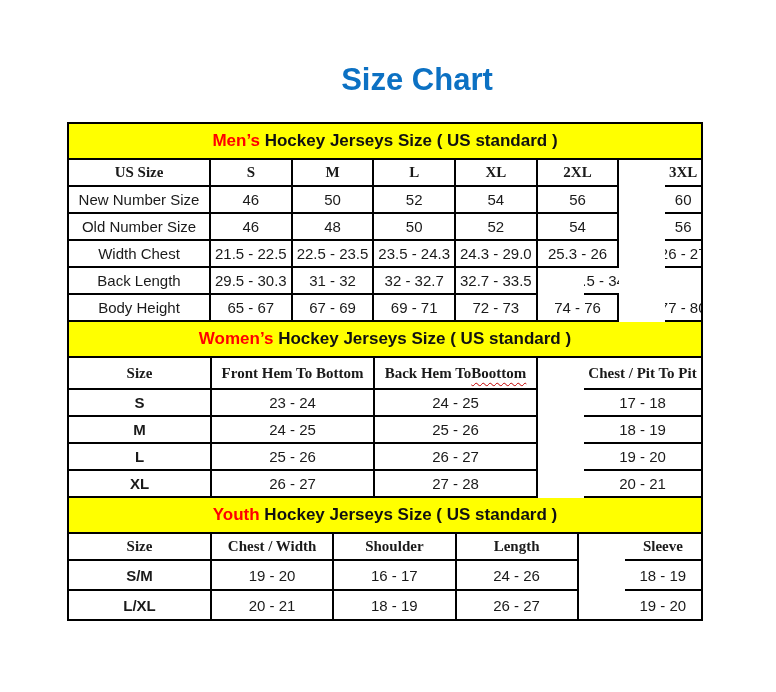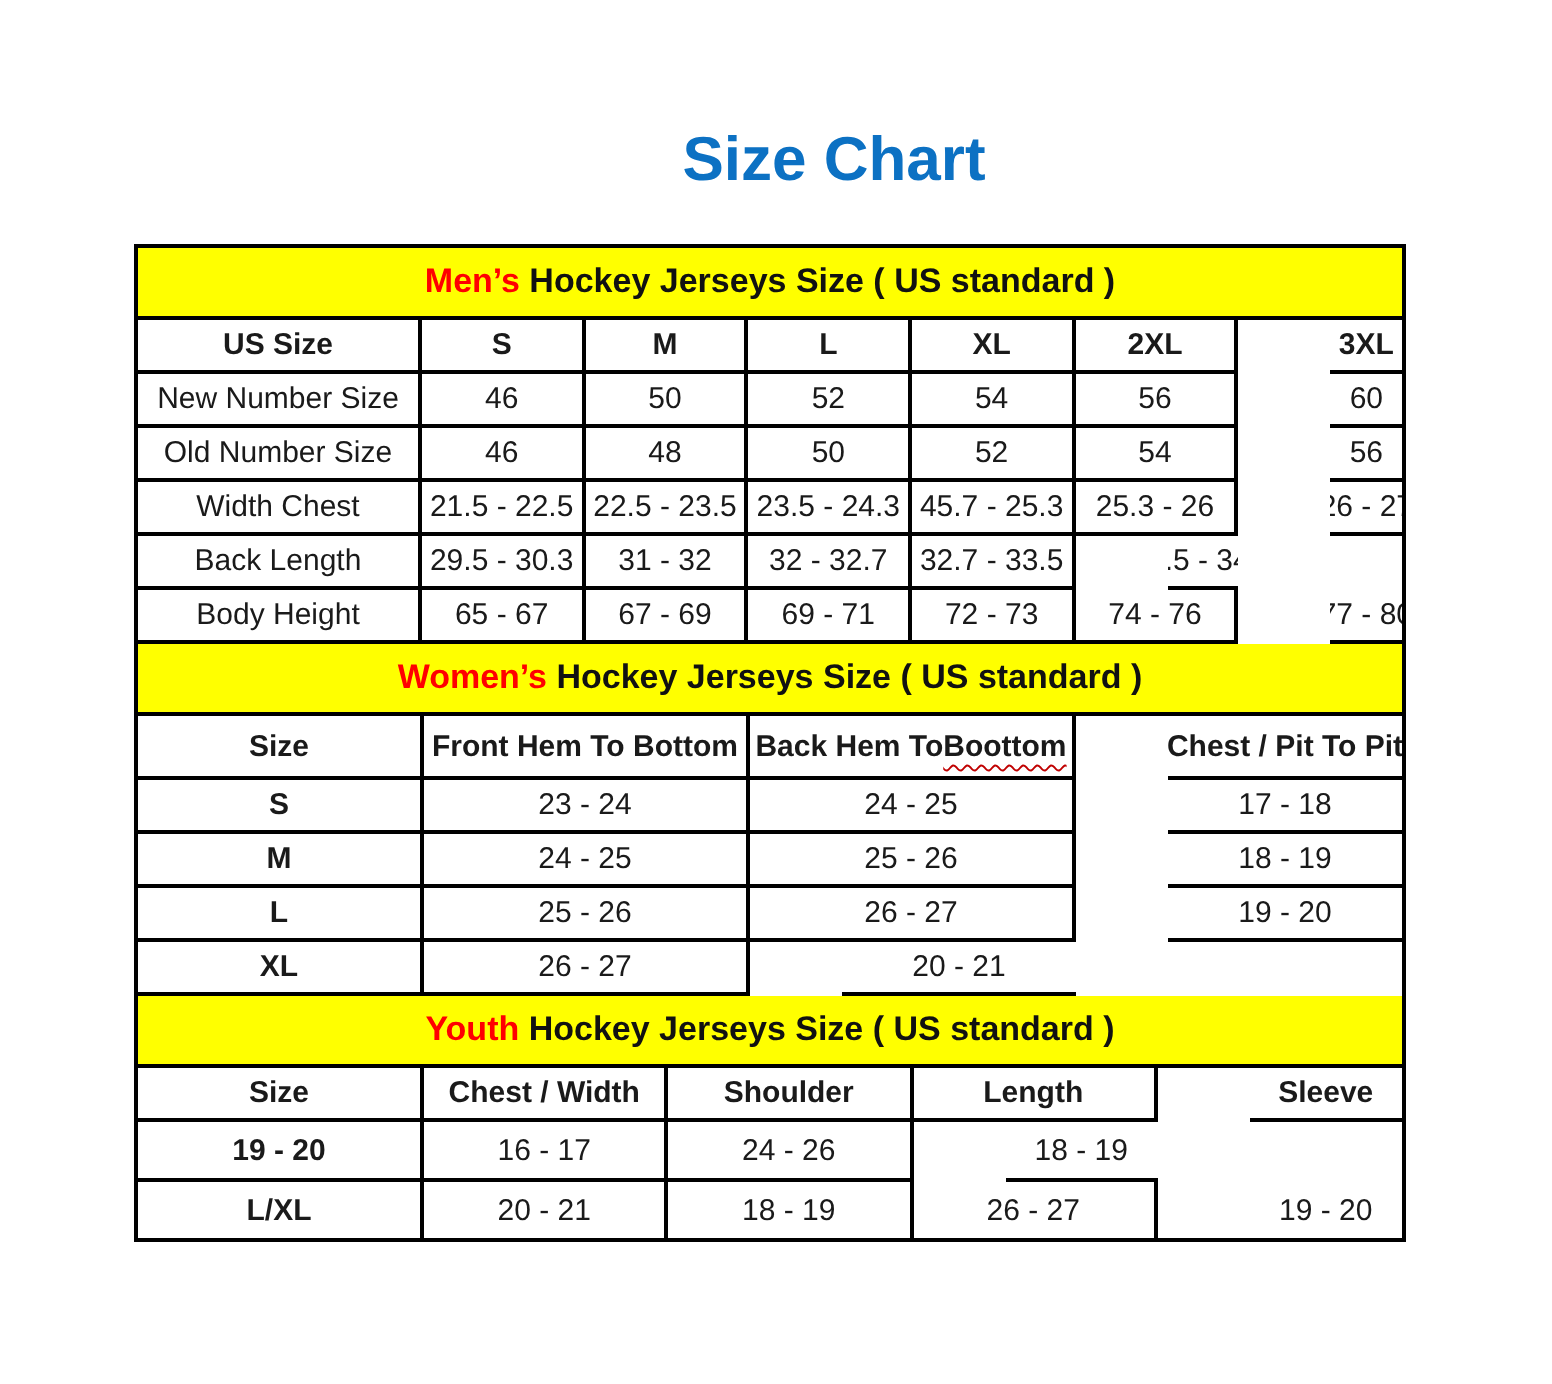--- a/index.html
+++ b/index.html
@@ -15,21 +15,21 @@
   .band .hl{color:var(--accent_red,#FF0000);}
   .row{display:grid;}
   .cols-mens{grid-template-columns:142px repeat(6,1fr);}
   .cols-womens{grid-template-columns:143px repeat(3,1fr);}
   .cols-youth{grid-template-columns:143px repeat(4,1fr);}
   .cell{display:flex;align-items:center;justify-content:center;height:25px;
         border-right:2px solid var(--table_border,#000);
         border-bottom:2px solid var(--table_border,#000);
         font-size:15px;white-space:nowrap;overflow:hidden;}
   .cell:last-child{border-right:none;margin-left:46px;}
-  .header-row .cell{font-weight:700;}
+  .header-row .cell{font-weight:700;font-family:Liberation Serif, serif;}
   .sec-womens .header-row .cell{height:30px;}
   .sec-womens .rows .row:not(.header-row) .cell:first-child,
   .sec-youth  .rows .row:not(.header-row) .cell:first-child{font-weight:700;}
   .sec-youth .rows .row:not(.header-row) .cell{height:28px;}
   .section:last-child .rows .row:last-child .cell{border-bottom:none;}
   .wavy{text-decoration-line:underline;text-decoration-style:wavy;
         text-decoration-color:#c00000;text-decoration-thickness:1px;text-underline-offset:4px;}
 </style>
 </head>
 <body>
@@ -69,21 +69,21 @@
             <div class="cell">50</div>
             <div class="cell">52</div>
             <div class="cell">54</div>
             <div class="cell">56</div>
           </div>
           <div class="row cols-mens">
             <div class="cell">Width Chest</div>
             <div class="cell">21.5 - 22.5</div>
             <div class="cell">22.5 - 23.5</div>
             <div class="cell">23.5 - 24.3</div>
-            <div class="cell">45.7 - 25.3</div>
+            <div class="cell">24.3 - 29.0</div>
             <div class="cell">25.3 - 26</div>
             <div class="cell">26 - 27</div>
           </div>
           <div class="row cols-mens">
             <div class="cell">Back Length</div>
             <div class="cell">29.5 - 30.3</div>
             <div class="cell">31 - 32</div>
             <div class="cell">32 - 32.7</div>
             <div class="cell">32.7 - 33.5</div>
             <div class="cell">33.5 - 34.6</div>
@@ -128,38 +128,40 @@
           </div>
           <div class="row cols-womens">
             <div class="cell">L</div>
             <div class="cell">25 - 26</div>
             <div class="cell">26 - 27</div>
             <div class="cell">19 - 20</div>
           </div>
           <div class="row cols-womens">
             <div class="cell">XL</div>
             <div class="cell">26 - 27</div>
+            <div class="cell">27 - 28</div>
             <div class="cell">20 - 21</div>
           </div>
         </div>
     </div>
 
     <div class="section sec-youth">
       <div class="band">
         <span><span class="hl">Youth</span><span> Hockey Jerseys Size ( US standard )</span></span>
       </div>
       <div class="rows">
           <div class="row header-row cols-youth">
             <div class="cell">Size</div>
             <div class="cell">Chest / Width</div>
             <div class="cell">Shoulder</div>
             <div class="cell">Length</div>
             <div class="cell">Sleeve</div>
           </div>
           <div class="row cols-youth">
+            <div class="cell">S/M</div>
             <div class="cell">19 - 20</div>
             <div class="cell">16 - 17</div>
             <div class="cell">24 - 26</div>
             <div class="cell">18 - 19</div>
           </div>
           <div class="row cols-youth">
             <div class="cell">L/XL</div>
             <div class="cell">20 - 21</div>
             <div class="cell">18 - 19</div>
             <div class="cell">26 - 27</div>

